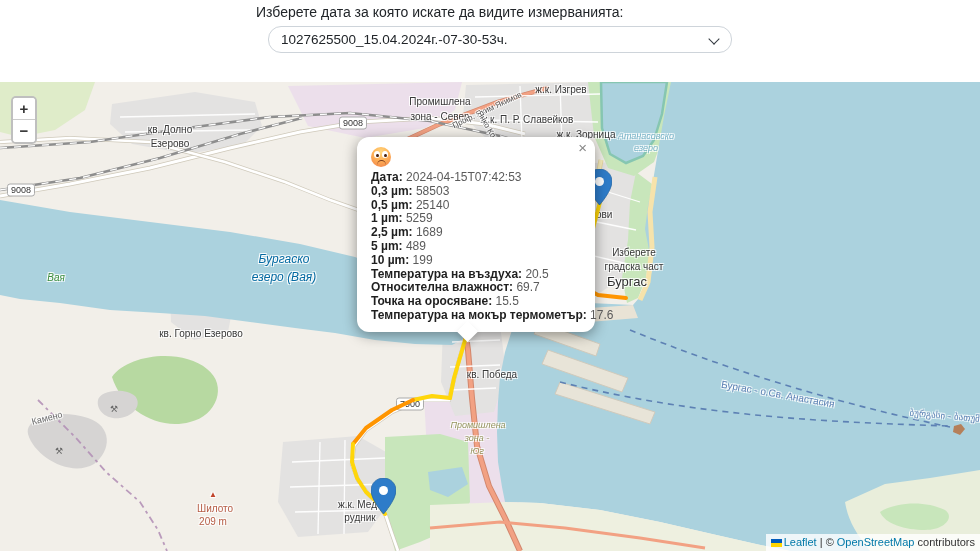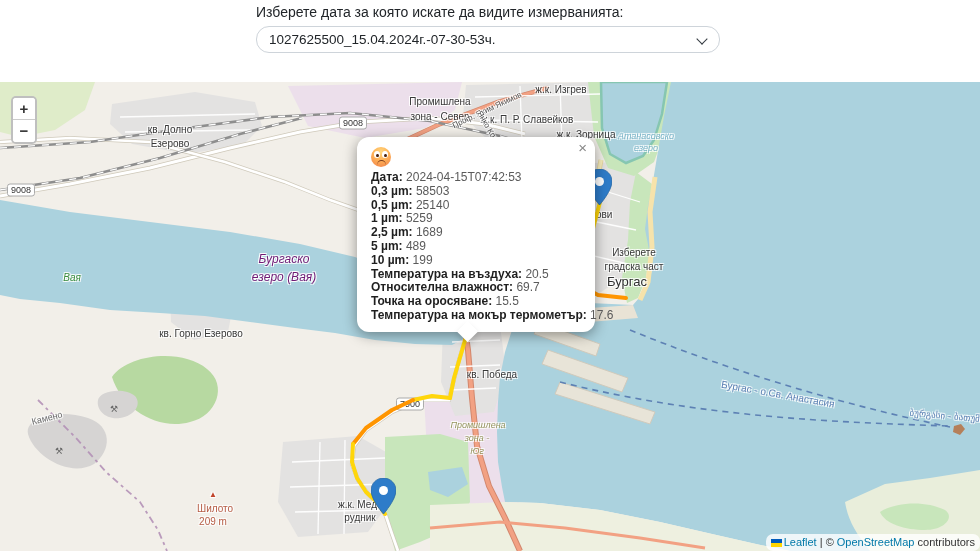--- a/index.html
+++ b/index.html
@@ -1,38 +1,38 @@
 <!DOCTYPE html>
 <html><head>
 <meta charset="utf-8">
 <style>
   * { box-sizing: border-box; margin: 0; padding: 0; }
   html,body { width: 980px; height: 551px; overflow: hidden; background:#fff;
     font-family: "Liberation Sans", sans-serif; }
   
   .header { position: relative; width: 980px; height: 82px; background: #fff; }
   .hdr-label { position: absolute; left: 256px; top: 4px; font-size: 14px; color: #212529; }
-  .date-select { position: absolute; left: 256px; top: 26px; width: 464px; height: 27px;
+  .date-select { position: absolute; left: 268px; top: 26px; width: 464px; height: 27px;
     border: 1px solid #ced4da; border-radius: 13px; background: #fff; color: #212529;
     font-size: 13.5px; line-height: 25px; padding: 0 30px 0 12px; cursor: pointer; }
   .chev { position: absolute; right: 13px; top: 8px; width: 8px; height: 8px;
     border-right: 1.6px solid #343a40; border-bottom: 1.6px solid #343a40;
     transform: rotate(45deg); }
   
   .map { position: absolute; left: 0; top: 82px; width: 980px; height: 469px;
     background: #f2efe9; overflow: hidden; cursor: grab; }
   .map svg.base, .map svg.overlay { position: absolute; left: 0; top: 0; }
   svg.overlay { z-index: 3; pointer-events: none; }
   
   .mlabel { position: absolute; z-index: 2; transform: translate(-50%,-50%);
     font-size: 10px; color: #383838; white-space: nowrap;
     text-shadow: -1px -1px 0 rgba(255,255,255,.85), 1px -1px 0 rgba(255,255,255,.85),
                  -1px 1px 0 rgba(255,255,255,.85), 1px 1px 0 rgba(255,255,255,.85); }
   .mlabel.small { font-size: 9px; }
-  .mlabel.water { color: #701a75; font-style: italic; font-size: 12px; }
+  .mlabel.water { color: #0369a1; font-style: italic; font-size: 12px; }
   .mlabel.water-sm { color: #7ab4c7; font-style: italic; font-size: 9px; }
   .mlabel.green-it { color: #3e8e3e; font-style: italic; font-size: 10px; }
   .mlabel.olive { color: #96965f; font-style: italic; font-size: 9px; }
   .mlabel.city { font-size: 13px; color: #2f2f2f; }
   .mlabel.peak { color: #b65c45; font-size: 10px; }
   .mlabel.peak-tri { color: #c0442b; font-size: 8px; }
   .mlabel.ferry { color: #5d81b4; font-size: 10px; }
   .mlabel.geo { font-family: "DejaVu Sans", sans-serif; font-size: 9px; }
   .mlabel.roadname { color: #555; font-size: 8px; }
   .badge { position: absolute; z-index: 2; transform: translate(-50%,-50%);
@@ -64,21 +64,21 @@
   .emoji-face .eye { position: absolute; top: 4px; width: 6px; height: 7px;
     background: #fff; border-radius: 50%; }
   .emoji-face .eye i { position: absolute; left: 1.5px; top: 2.5px; width: 3px; height: 3.5px;
     background: #4a2410; border-radius: 50%; display: block; }
   .emoji-face .eye.l { left: 3px; } .emoji-face .eye.r { right: 3px; }
   .emoji-face .mouth { position: absolute; left: 5.5px; bottom: 2.5px; width: 9px; height: 5px;
     border-top: 1.6px solid #7a3c1e; border-radius: 50% 50% 0 0 / 100% 100% 0 0; }
   
   .attrib { position: absolute; right: 0; bottom: 0; z-index: 6; height: 17px;
     background: rgba(255,255,255,.8); font-size: 11px; color: #333; line-height: 17px;
-    padding: 0 5px; white-space: nowrap; border-radius: 7px; }
+    padding: 0 5px; white-space: nowrap; }
   .attrib a { color: #0078A8; text-decoration: none; cursor: pointer; }
   .flag { display: inline-block; width: 11px; height: 8px; margin-right: 2px;
     vertical-align: -1px; background: linear-gradient(#005BBB 50%, #FFD500 50%); }
 </style>
 </head>
 <body>
 
 <div class="header">
   <div class="hdr-label">Изберете дата за която искате да видите измерванията:</div>
   <div class="date-select">
@@ -194,21 +194,21 @@
   <span class="mlabel" style="left:527px;top:37px">ж.к. П. Р. Славейков</span>
   <span class="mlabel" style="left:586px;top:52px">ж.к. Зорница</span>
   <span class="mlabel water-sm" style="left:646px;top:54px">Атанасовско</span>
   <span class="mlabel water-sm" style="left:646px;top:66px">езеро</span>
   <span class="mlabel" style="left:583px;top:132px">Миладинови</span>
   <span class="mlabel" style="left:634px;top:170px">Изберете</span>
   <span class="mlabel" style="left:634px;top:184px">градска част</span>
   <span class="mlabel city" style="left:627px;top:199px">Бургас</span>
   <span class="mlabel water" style="left:284px;top:177px">Бургаско</span>
   <span class="mlabel water" style="left:284px;top:195px">езеро (Вая)</span>
-  <span class="mlabel green-it" style="left:72px;top:195px">Вая</span>
+  <span class="mlabel green-it" style="left:56px;top:195px">Вая</span>
   <span class="mlabel" style="left:201px;top:251px">кв. Горно Езерово</span>
   <span class="mlabel" style="left:492px;top:292px">кв. Победа</span>
   <span class="mlabel olive" style="left:478px;top:343px">Промишлена</span>
   <span class="mlabel olive" style="left:477px;top:356px">зона -</span>
   <span class="mlabel olive" style="left:477px;top:369px">Юг</span>
   <span class="mlabel small" style="left:47px;top:336px;transform:translate(-50%,-50%) rotate(-14deg);color:#6b6b6b">Камено</span>
   <span class="mlabel peak-tri" style="left:213px;top:412px">▲</span>
   <span class="mlabel peak" style="left:215px;top:426px">Шилото</span>
   <span class="mlabel peak" style="left:213px;top:439px">209 m</span>
   <span class="mlabel ferry" style="left:778px;top:312px;transform:translate(-50%,-50%) rotate(10deg)">Бургас - о.Св. Анастасия</span>

